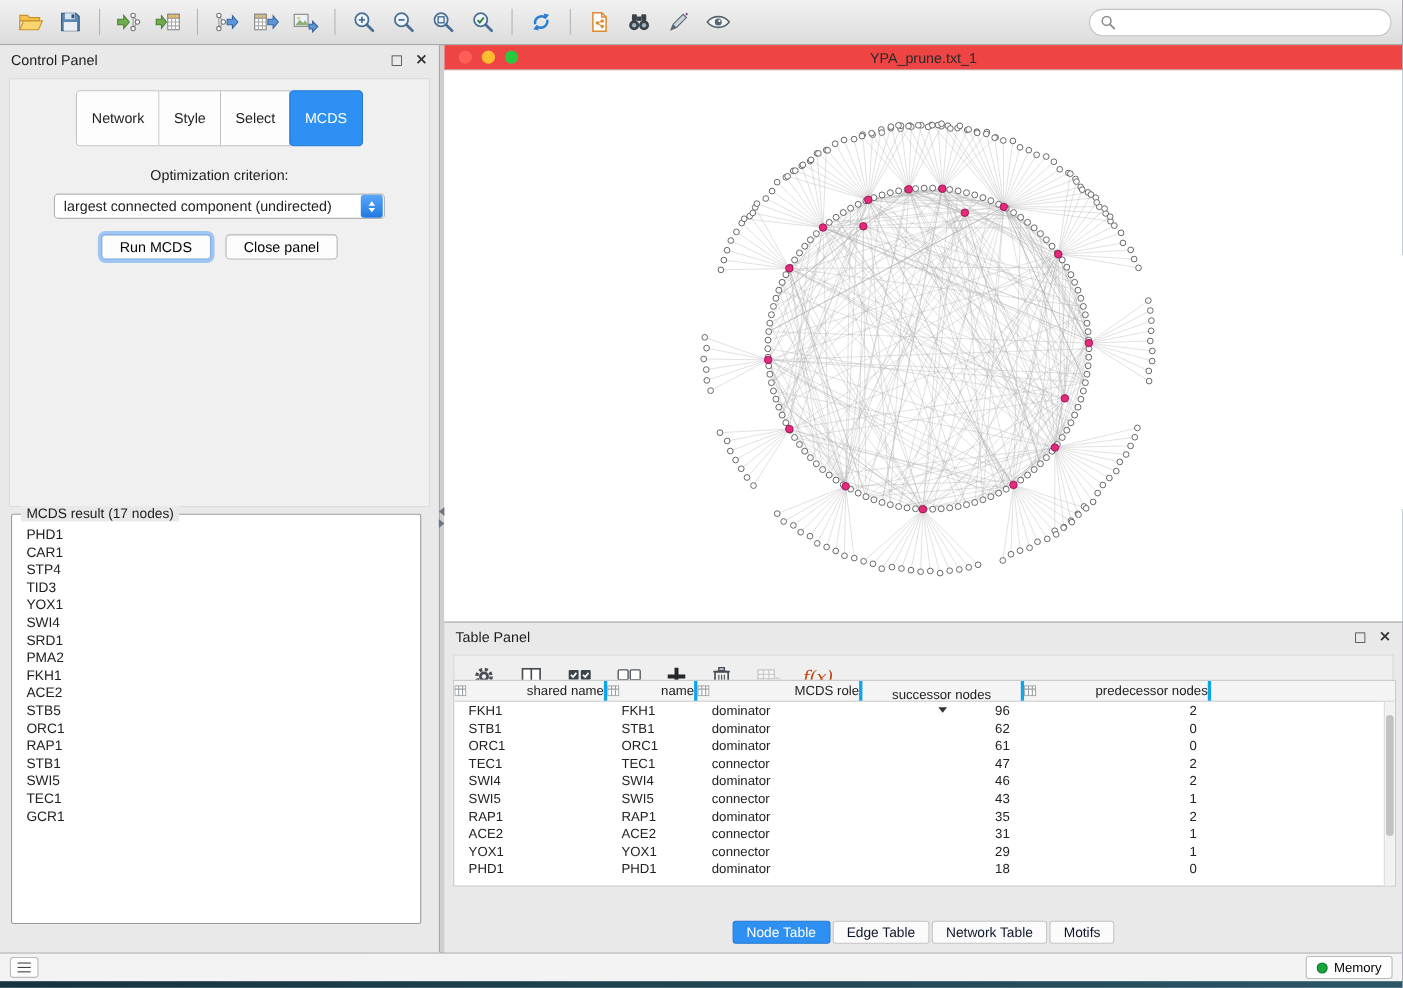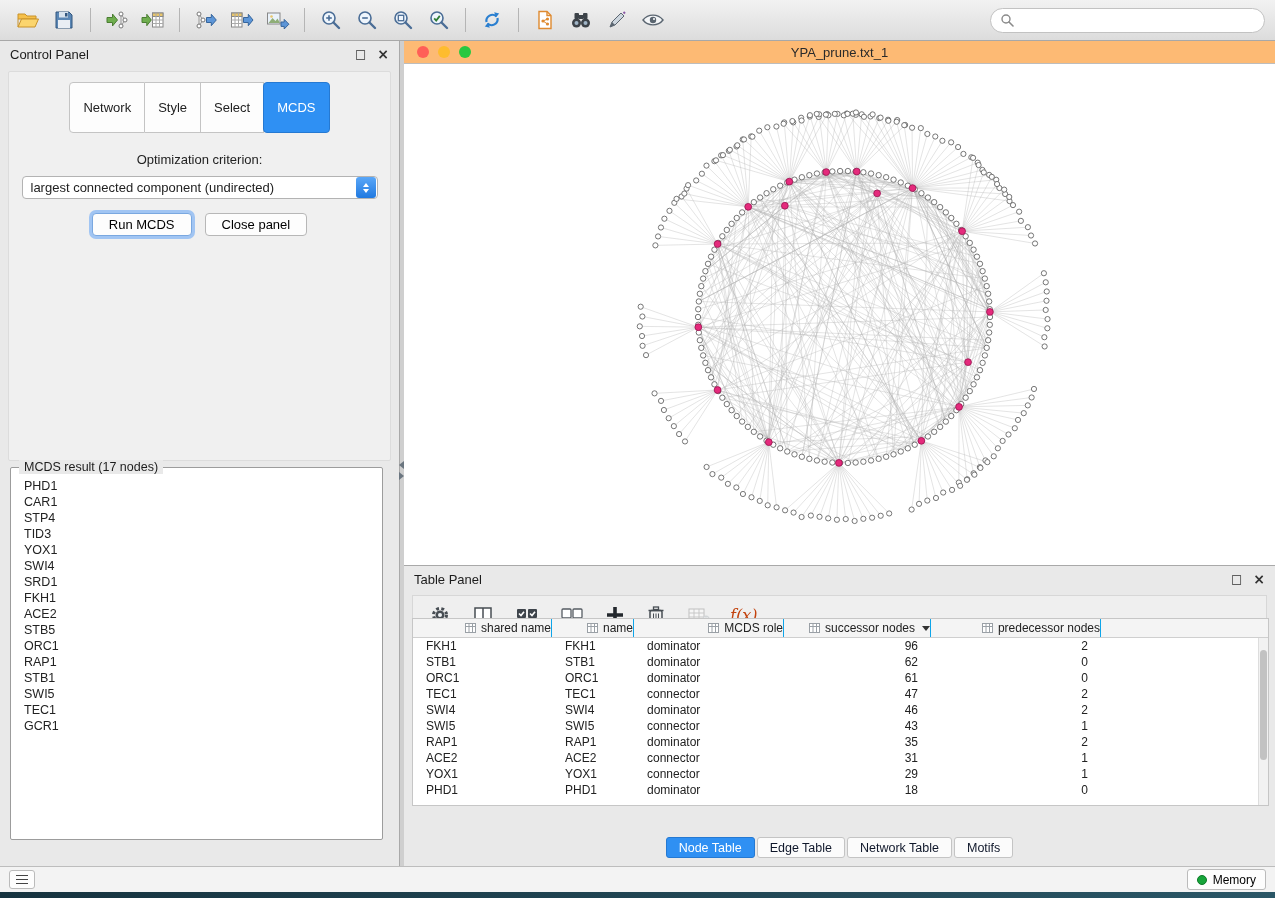--- a/index.html
+++ b/index.html
@@ -19,51 +19,51 @@
   .win-btns{margin-left:auto;display:flex;gap:11px;align-items:center;color:#333}
   .win-btn{font-size:12px;line-height:12px;cursor:pointer;background:none;border:none;color:#333;font-family:"DejaVu Sans",sans-serif}
   .win-btn.close{font-weight:bold;font-size:14px}
   .cp-content{position:absolute;left:8px;right:8px;top:30px;height:390px;background:#f0f0f0;border:1px solid #dcdcdc;border-radius:2px}
   .cp-tabs{display:flex;justify-content:center;margin-top:10px}
   .cp-tab{font-size:13px;padding:17px 13px;background:#fdfdfd;border:1px solid #c4c4c4;border-left:none;color:#222;cursor:pointer}
   .cp-tab:first-child{border-left:1px solid #c4c4c4;border-radius:4px 0 0 4px}
   .cp-tab:last-child{border-radius:0 4px 4px 0}
   .cp-tab.active{background:#2f90f3;color:#fff;border:1px solid #2579d2;border-radius:4px;margin-left:-1px}
   .opt-label{text-align:center;font-size:13px;margin-top:19px}
-  .dropdown{margin:9px auto 0 auto;width:356px;height:23px;background:#fff;border:1px solid #b3b3b3;border-radius:4px;display:flex;align-items:center;font-size:13px;cursor:pointer;position:relative}
+  .dropdown{margin:9px auto 0 auto;width:301px;height:23px;background:#fff;border:1px solid #b3b3b3;border-radius:4px;display:flex;align-items:center;font-size:13px;cursor:pointer;position:relative}
   .dropdown .dd-text{padding-left:8px;flex:1;white-space:nowrap;overflow:hidden}
   .dd-stepper{width:20px;height:21px;border-radius:3px;background:linear-gradient(#5aa7f8,#2079e0);margin-right:1px;display:flex;flex-direction:column;align-items:center;justify-content:center;gap:2px}
   .dd-up{width:0;height:0;border-left:3.5px solid transparent;border-right:3.5px solid transparent;border-bottom:4px solid #fff}
   .dd-down{width:0;height:0;border-left:3.5px solid transparent;border-right:3.5px solid transparent;border-top:4px solid #fff}
   .btn-row{display:flex;justify-content:center;gap:13px;margin-top:14px}
   .cp-btn{height:23px;padding:0 16px;font-size:13px;background:#fdfdfd;border:1px solid #b7b7b7;border-radius:4px;cursor:pointer;font-family:"Liberation Sans",sans-serif}
   .cp-btn.focused{border:1px solid #7aa8e0;box-shadow:0 0 0 3px rgba(82,153,245,.5)}
   .mcds-box{position:absolute;left:10px;right:16px;top:426px;bottom:26px;background:#fff;border:1px solid #9c9c9c;border-radius:2px}
   .mcds-legend{position:absolute;top:-8px;left:8px;background:#e9e9e9;padding:0 5px;font-size:12.5px;color:#1c1c1c}
   .mcds-list{position:absolute;inset:10px 4px 4px 4px;overflow:hidden}
   .mcds-item{height:16px;line-height:16px;font-size:12.5px;padding-left:9px;cursor:default}
   
   .net-window{position:absolute;left:404px;top:0;right:0;height:524px;background:#fff}
-  .net-titlebar{height:23px;background:#fdba74;border-bottom:1px solid #bdbdbd;position:relative;display:flex;align-items:center}
+  .net-titlebar{height:23px;background:#ef4444;border-bottom:1px solid #bdbdbd;position:relative;display:flex;align-items:center}
   .traffic{display:flex;gap:9px;margin-left:13px;z-index:2}
   .light{width:12px;height:12px;border-radius:50%;border:none;cursor:pointer}
   .light.red{background:#ff5f57}.light.yellow{background:#febc2e}.light.green{background:#28c840}
   .net-title{position:absolute;left:0;right:0;text-align:center;font-size:13px;color:#2a2a2a}
   .net-canvas{position:absolute;top:23px;left:0;right:0;bottom:0;background:#fff;overflow:hidden}
   .splitter-handles{position:absolute;left:-5px;top:420px;display:flex;flex-direction:column;gap:3px;z-index:5}
   .tri-left{width:0;height:0;border-top:4px solid transparent;border-bottom:4px solid transparent;border-right:5px solid #6b7680;cursor:pointer}
   .tri-right{width:0;height:0;border-top:4px solid transparent;border-bottom:4px solid transparent;border-left:5px solid #6b7680;cursor:pointer}
   
   .table-panel{position:absolute;left:404px;top:524px;right:0;bottom:0;background:#e9e9e9;border-top:1px solid #a9a9a9}
   .tp-toolbar{margin:3px 8px 0 8px;height:40px;background:#efefef;border:1px solid #d7d7d7;display:flex;align-items:center;gap:17px;padding:0 14px}
   .tp-tool{background:none;border:none;display:flex;align-items:center;cursor:pointer;padding:2px}
   .fx-label{font-family:"DejaVu Serif",serif;font-style:italic;font-size:16px;color:#c2410c}
   .tp-table{position:absolute;left:8px;right:6px;top:52px;height:188px;background:#fff;border:1px solid #c6c6c6;overflow:hidden}
   .thead{display:flex;height:19px;background:#f4f4f4;border-bottom:1px solid #cfcfcf;font-size:12px;color:#222}
-  .th{display:flex;align-items:center;justify-content:flex-end;gap:5px;border-right:1px solid #0ea5e9;cursor:pointer}
+  .th{display:flex;align-items:center;justify-content:space-between;gap:5px;border-right:3px solid #0ea5e9;cursor:pointer}
   .sort-chevron{width:0;height:0;border-left:4px solid transparent;border-right:4px solid transparent;border-top:5px solid #333;margin-left:2px}
   .tbody .tr{display:flex;height:16px;font-size:12px;align-items:center;cursor:default}
   .td{padding-left:13px;white-space:nowrap;overflow:hidden}
   .td.num{text-align:right;padding-right:13px;padding-left:0}
   .v-scroll{position:absolute;right:0;top:19px;bottom:0;width:10px;background:#f2f2f2;border-left:1px solid #ddd}
   .v-thumb{position:absolute;left:1px;right:1px;top:12px;height:110px;background:#c2c2c2;border-radius:5px}
   .tp-tabs{position:absolute;left:0;right:0;bottom:8px;display:flex;justify-content:center;gap:2px}
   .tp-tab{font-size:12.5px;padding:2.5px 12px;background:#fbfbfb;border:1px solid #c4c4c4;border-radius:3px;color:#0f172a;cursor:pointer}
   .tp-tab.active{background:#2f90f3;color:#fff;border-color:#2579d2}
   
@@ -259,20 +259,21 @@
     <div class="mcds-box">
       <span class="mcds-legend">MCDS result (17 nodes)</span>
       <div class="mcds-list">
           <div class="mcds-item">PHD1</div>
           <div class="mcds-item">CAR1</div>
           <div class="mcds-item">STP4</div>
           <div class="mcds-item">TID3</div>
           <div class="mcds-item">YOX1</div>
           <div class="mcds-item">SWI4</div>
           <div class="mcds-item">SRD1</div>
+          <div class="mcds-item">PMA2</div>
           <div class="mcds-item">FKH1</div>
           <div class="mcds-item">ACE2</div>
           <div class="mcds-item">STB5</div>
           <div class="mcds-item">ORC1</div>
           <div class="mcds-item">RAP1</div>
           <div class="mcds-item">STB1</div>
           <div class="mcds-item">SWI5</div>
           <div class="mcds-item">TEC1</div>
           <div class="mcds-item">GCR1</div>
         </div>
@@ -1158,21 +1159,21 @@
           </div>
           <div class="th" style="width: 150px;">
             <svg width="11" height="10" viewBox="0 0 11 10">
               <rect x="0.5" y="0.5" width="10" height="9" fill="#fff" stroke="#9aa0a6"></rect>
               <line x1="0.5" y1="3.5" x2="10.5" y2="3.5" stroke="#9aa0a6"></line>
               <line x1="4" y1="0.5" x2="4" y2="9.5" stroke="#9aa0a6"></line>
               <line x1="7.5" y1="0.5" x2="7.5" y2="9.5" stroke="#9aa0a6"></line>
             </svg>
             <span>MCDS role</span>
           </div>
-          <div class="th" style="width: 147px;">
+          <div class="th" style="width: 147px; flex-direction: column;">
             <svg width="11" height="10" viewBox="0 0 11 10">
               <rect x="0.5" y="0.5" width="10" height="9" fill="#fff" stroke="#9aa0a6"></rect>
               <line x1="0.5" y1="3.5" x2="10.5" y2="3.5" stroke="#9aa0a6"></line>
               <line x1="4" y1="0.5" x2="4" y2="9.5" stroke="#9aa0a6"></line>
               <line x1="7.5" y1="0.5" x2="7.5" y2="9.5" stroke="#9aa0a6"></line>
             </svg>
             <span>successor nodes</span>
             <span class="sort-chevron"></span>
           </div>
           <div class="th" style="width: 170px;">

